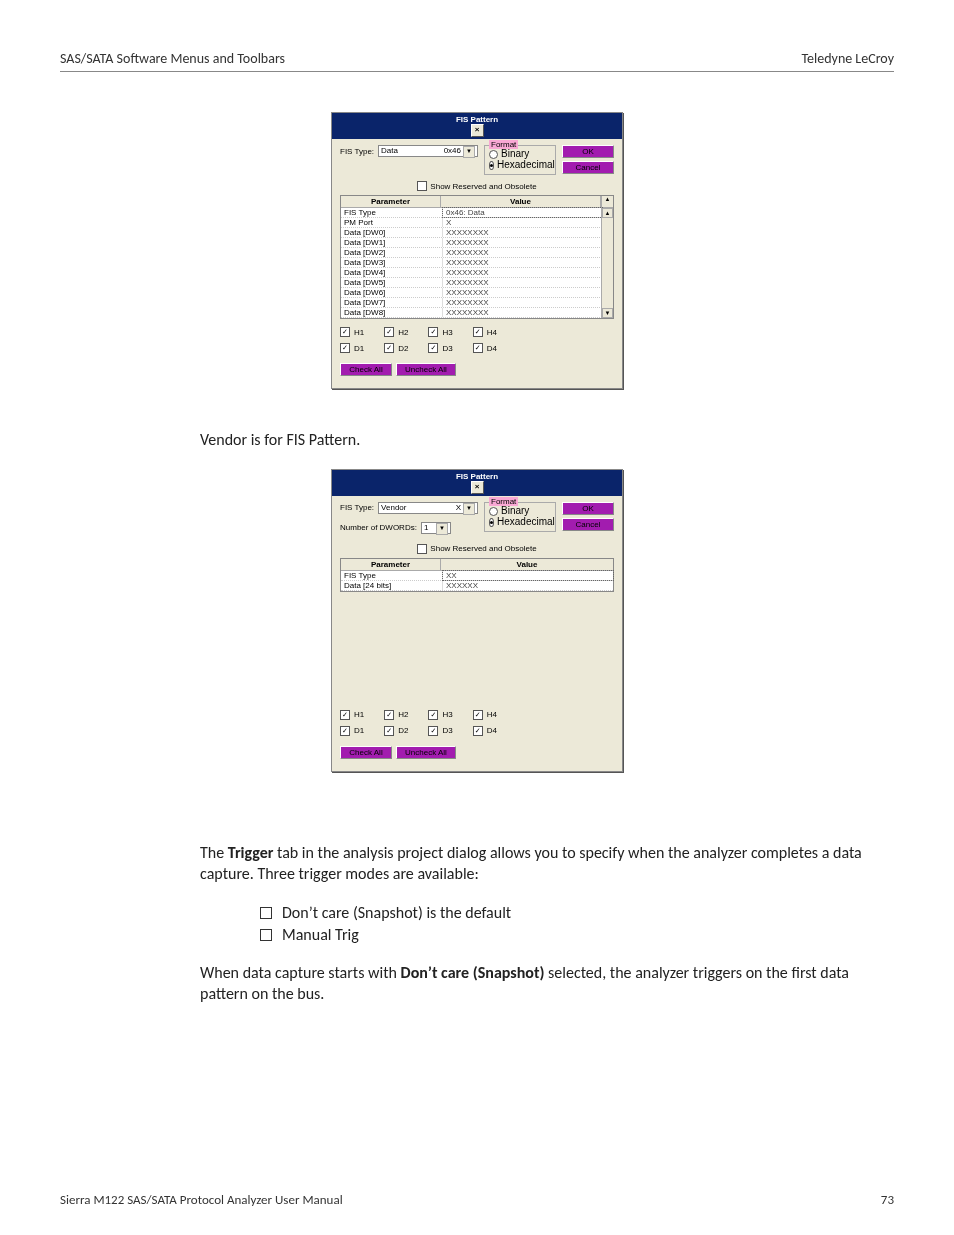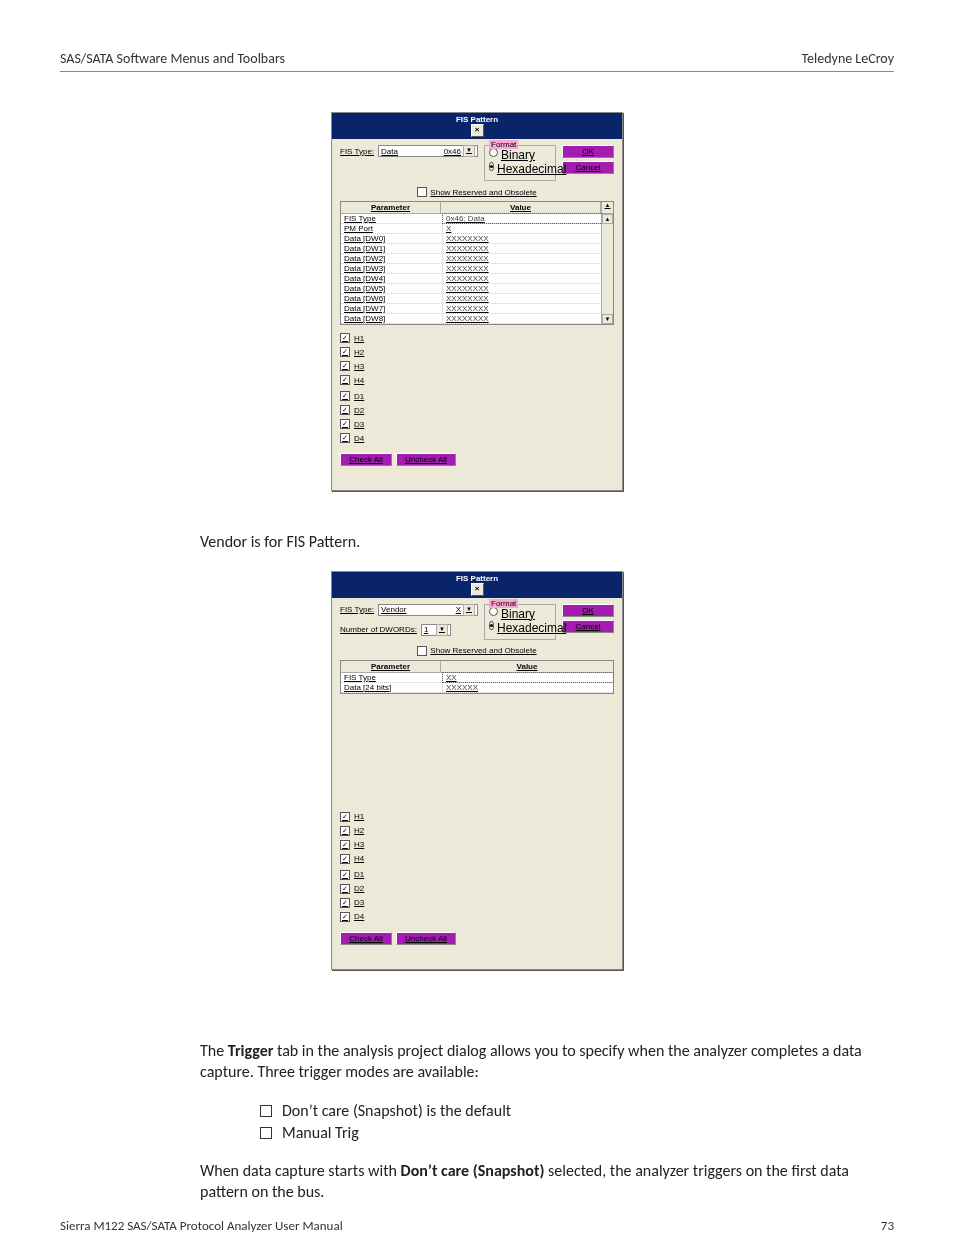--- a/index.html
+++ b/index.html
@@ -55,50 +55,50 @@
     width: 11px;
     height: 11px;
     line-height: 10px;
     text-align: center;
     font-weight: bold;
     border: 1px solid #fff;
     border-right-color:#555;
     border-bottom-color:#555;
     font-size:8px;
   }
-  .dlg-body { padding: 6px 8px 24px 8px; text-decoration: underline; }
+  .dlg-body { padding: 6px 8px 12px 8px; }
   .row { display: flex; align-items: center; gap: 4px; margin-bottom: 4px;}
   .lbl { font-size: 8px; }
   .txt, .sel {
     background:#fff;
     border:1px solid #888;
     height:12px;
     font-size:8px;
     padding:0 2px;
     box-sizing:border-box;
   }
-  .sel { display:flex; align-items:center; justify-content:space-between;}
+  .sel { display:flex; justify-content:space-between;}
   .sel .arrow {
     background:#ece9d8;
     border:1px solid #aaa;
     width:10px; height:10px;
     font-size:6px; line-height:8px; text-align:center;
     margin-left:2px;
   }
   .fieldset {
     border:1px solid #aaa;
     padding:2px 4px 4px 4px;
     position:relative;
     font-size:8px;
   }
   .fieldset .legend {
     position:absolute; top:-6px; left:4px;
     background:#f9a8d4; padding:0 2px;
   }
-  .radio { display:flex; align-items:flex-start; gap:3px; font-size:12px;}
+  .radio { display:flex; align-items:flex-end; gap:3px; font-size:10px;}
   .radio .dot {
     width:7px;height:7px;border:1px solid #555;border-radius:50%;
     display:inline-flex;align-items:center;justify-content:center;background:#fff;
   }
   .radio .dot.filled::after{content:"";width:3px;height:3px;background:#000;border-radius:50%;}
   .btn {
     background:#a21caf;
     border:1px solid #888;
     border-top-color:#fff;border-left-color:#fff;
     padding:1px 8px;
@@ -121,21 +121,21 @@
   .grid-head .gh{flex:1;text-align:center;font-weight:bold;border-right:1px solid #aaa;padding:1px 2px;}
   .grid-head .gh:last-child{border-right:none;}
   .grid-head .scrollh{width:11px;border-left:1px solid #aaa;background:#ece9d8;text-align:center;font-size:6px;}
   .grid-body{position:relative;}
   .grow{display:flex;border-bottom:1px dotted #ccc;}
   .grow .c1{width:95px;padding:0 3px;border-right:1px solid #ddd;}
   .grow .c2{flex:1;padding:0 3px;color:#444;}
   .grow.sel-row .c2{outline:1px dotted #666;}
   .scrollbar-v{position:absolute;right:0;top:0;bottom:0;width:11px;background:#ece9d8;border-left:1px solid #aaa;display:flex;flex-direction:column;justify-content:space-between;align-items:center;font-size:6px;}
   .scrollbar-v .sbtn{width:100%;height:10px;background:#ece9d8;border:1px solid #aaa;box-sizing:border-box;text-align:center;line-height:8px;}
-  .checks-row{display:flex;gap:0;margin-top:8px;flex-direction:column;}
+  .checks-row{display:flex;gap:20px;margin-top:8px;}
   .btn-row{display:flex;gap:4px;margin-top:6px;}
   .body-text { font-size:16px; margin:0 0 18px 0; line-height:1.35;}
   .list { margin:0 0 18px 40px; padding:0; list-style:none;}
   .list li{position:relative;padding-left:22px;margin-bottom:3px;font-size:16px;}
   .list li::before{content:"";position:absolute;left:0;top:4px;width:10px;height:10px;border:1.5px solid #333;}
   .footer-row{position:absolute;bottom:28px;left:60px;right:60px;display:flex;justify-content:space-between;font-size:13px;color:#333;}
   b{font-weight:bold;margin-top:16px;}
   .spacer{height:110px;}
 </style>
 </head>

